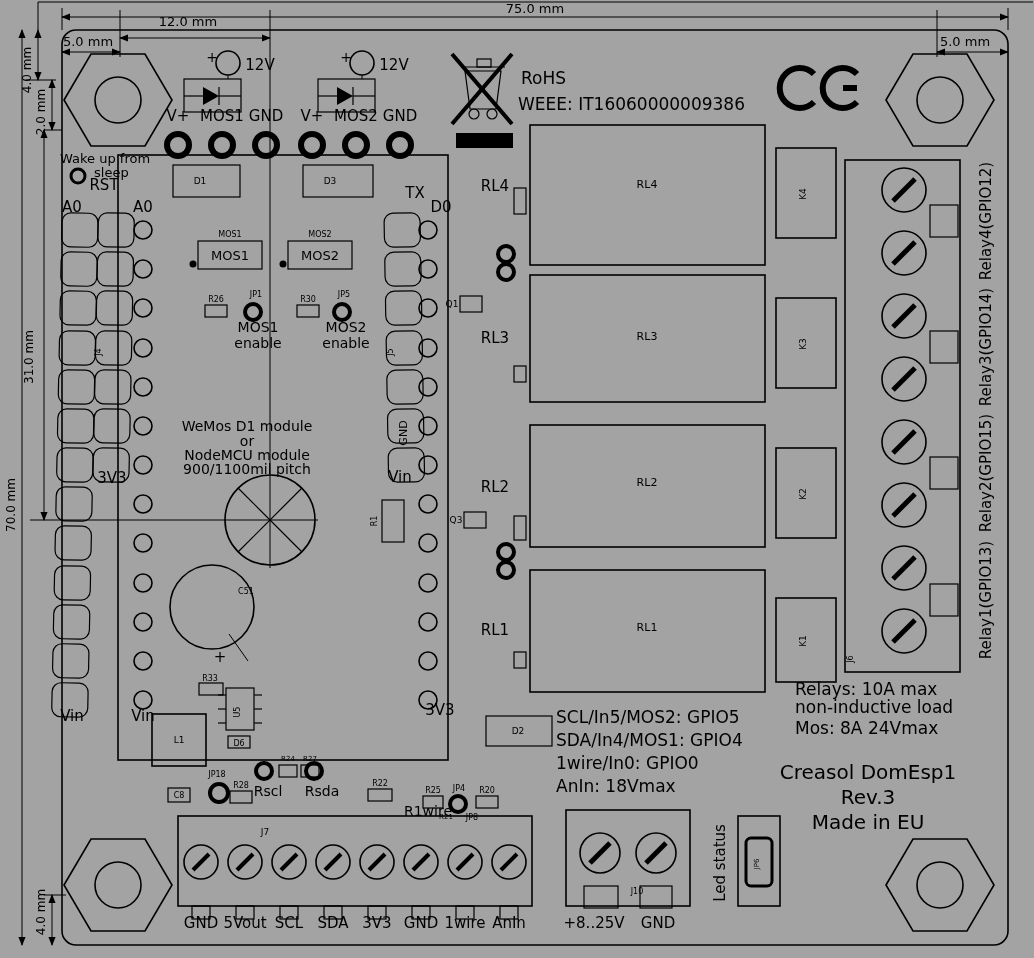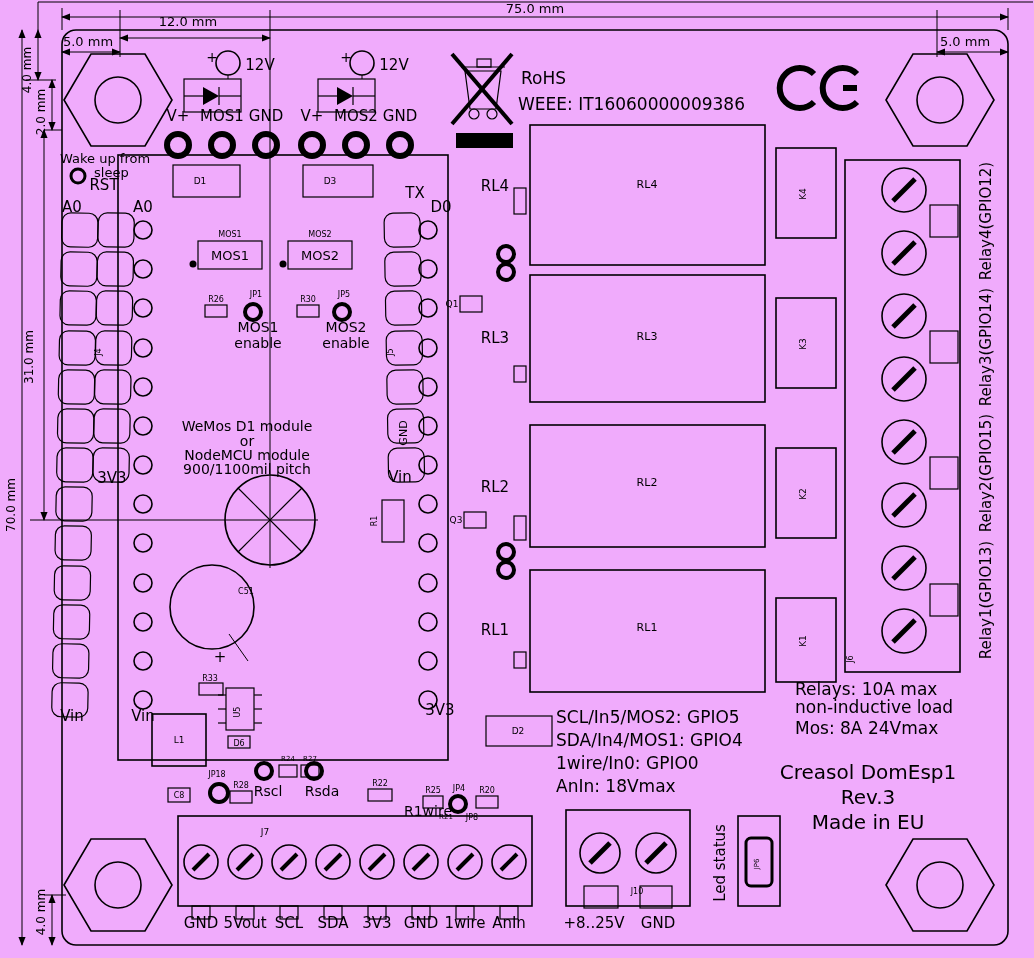--- a/index.html
+++ b/index.html
@@ -1,16 +1,16 @@
 <!DOCTYPE html>
 <html><head>
 <meta charset="utf-8">
 <style>
   html,body{margin:0;padding:0;background:#fff;}
-  #stage{position:relative;width:1034px;height:958px;background:#f0abfc;overflow:hidden;}
+  #stage{position:relative;width:1034px;height:958px;background:#a3a3a3;overflow:hidden;}
   svg{position:absolute;left:0;top:0;}
   text{font-family:"DejaVu Sans","Liberation Sans",sans-serif;fill:#000;}
   .mid{text-anchor:middle;}
   .t7{font-size:7px}.t8{font-size:8px}.t9{font-size:9px}.t11{font-size:11px}
   .t12{font-size:12px}.t13{font-size:13px}.t14{font-size:14px}.t15{font-size:15px}
   .t17{font-size:17px}.t20{font-size:20px}
   .s1{fill:none;stroke:#000;stroke-width:1}
   .s12{fill:none;stroke:#000;stroke-width:1.2}
   .s16{fill:none;stroke:#000;stroke-width:1.6}
   .s3{fill:none;stroke:#000;stroke-width:3}

